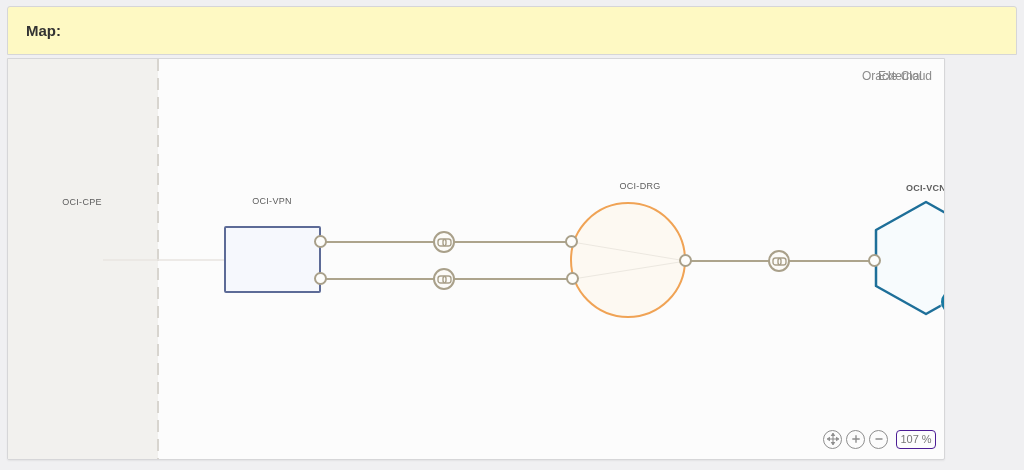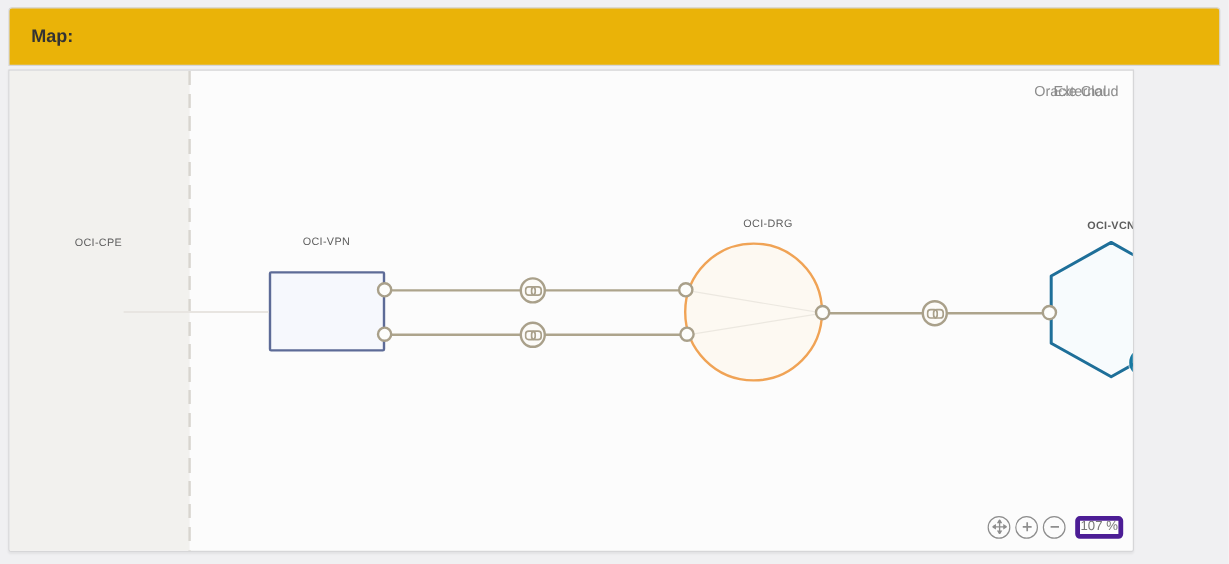--- a/index.html
+++ b/index.html
@@ -5,21 +5,21 @@
   html,body{margin:0;padding:0;}
   body{
     width:1024px;height:470px;position:relative;overflow:hidden;
     background:#f0f0f2;
     font-family:"Liberation Sans", sans-serif;
     -webkit-font-smoothing:antialiased;
   }
   
   .header-card{
     position:absolute;left:7px;top:6px;width:1010px;height:49px;
-    background:#eab308;border:1px solid #d6d6d8;border-radius:3px 3px 0 0;
+    background:#fef9c3;border:1px solid #d6d6d8;border-radius:3px 3px 0 0;
     box-sizing:border-box;display:flex;align-items:center;padding-left:18px;
   }
   .map-label{font-weight:bold;font-size:15px;color:#333;}
   .map-region{font-size:15px;color:#555;margin-left:13px;}
   
   .canvas-card{
     position:absolute;left:7px;top:58px;width:938px;height:402px;
     background:#fcfcfc;border:1px solid #d6d6d8;border-radius:0 0 2px 2px;
     box-sizing:border-box;overflow:hidden;
     box-shadow:0 1px 2px rgba(0,0,0,0.06);
@@ -83,21 +83,21 @@
   .controls{
     position:absolute;right:8px;bottom:10px;height:20px;z-index:4;
     display:flex;align-items:center;gap:4px;
   }
   .ctl-btn{
     width:19px;height:19px;border-radius:50%;border:1.5px solid #8e8e8e;
     background:transparent;box-sizing:border-box;padding:0;
     display:flex;align-items:center;justify-content:center;cursor:pointer;
   }
   .zoom-input{
-    width:40px;height:19px;border:4px solid #4c1d95;border-radius:4px;
+    width:40px;height:19px;border:1px solid #4c1d95;border-radius:4px;
     font-family:"Liberation Sans", sans-serif;
     font-size:11px;color:#787878;text-align:center;background:#fdfdfd;
     box-sizing:border-box;margin-left:4px;padding:0;
   }
 </style>
 </head>
 <body>
 
 <div class="header-card">
   <span class="map-label">Map:</span>

